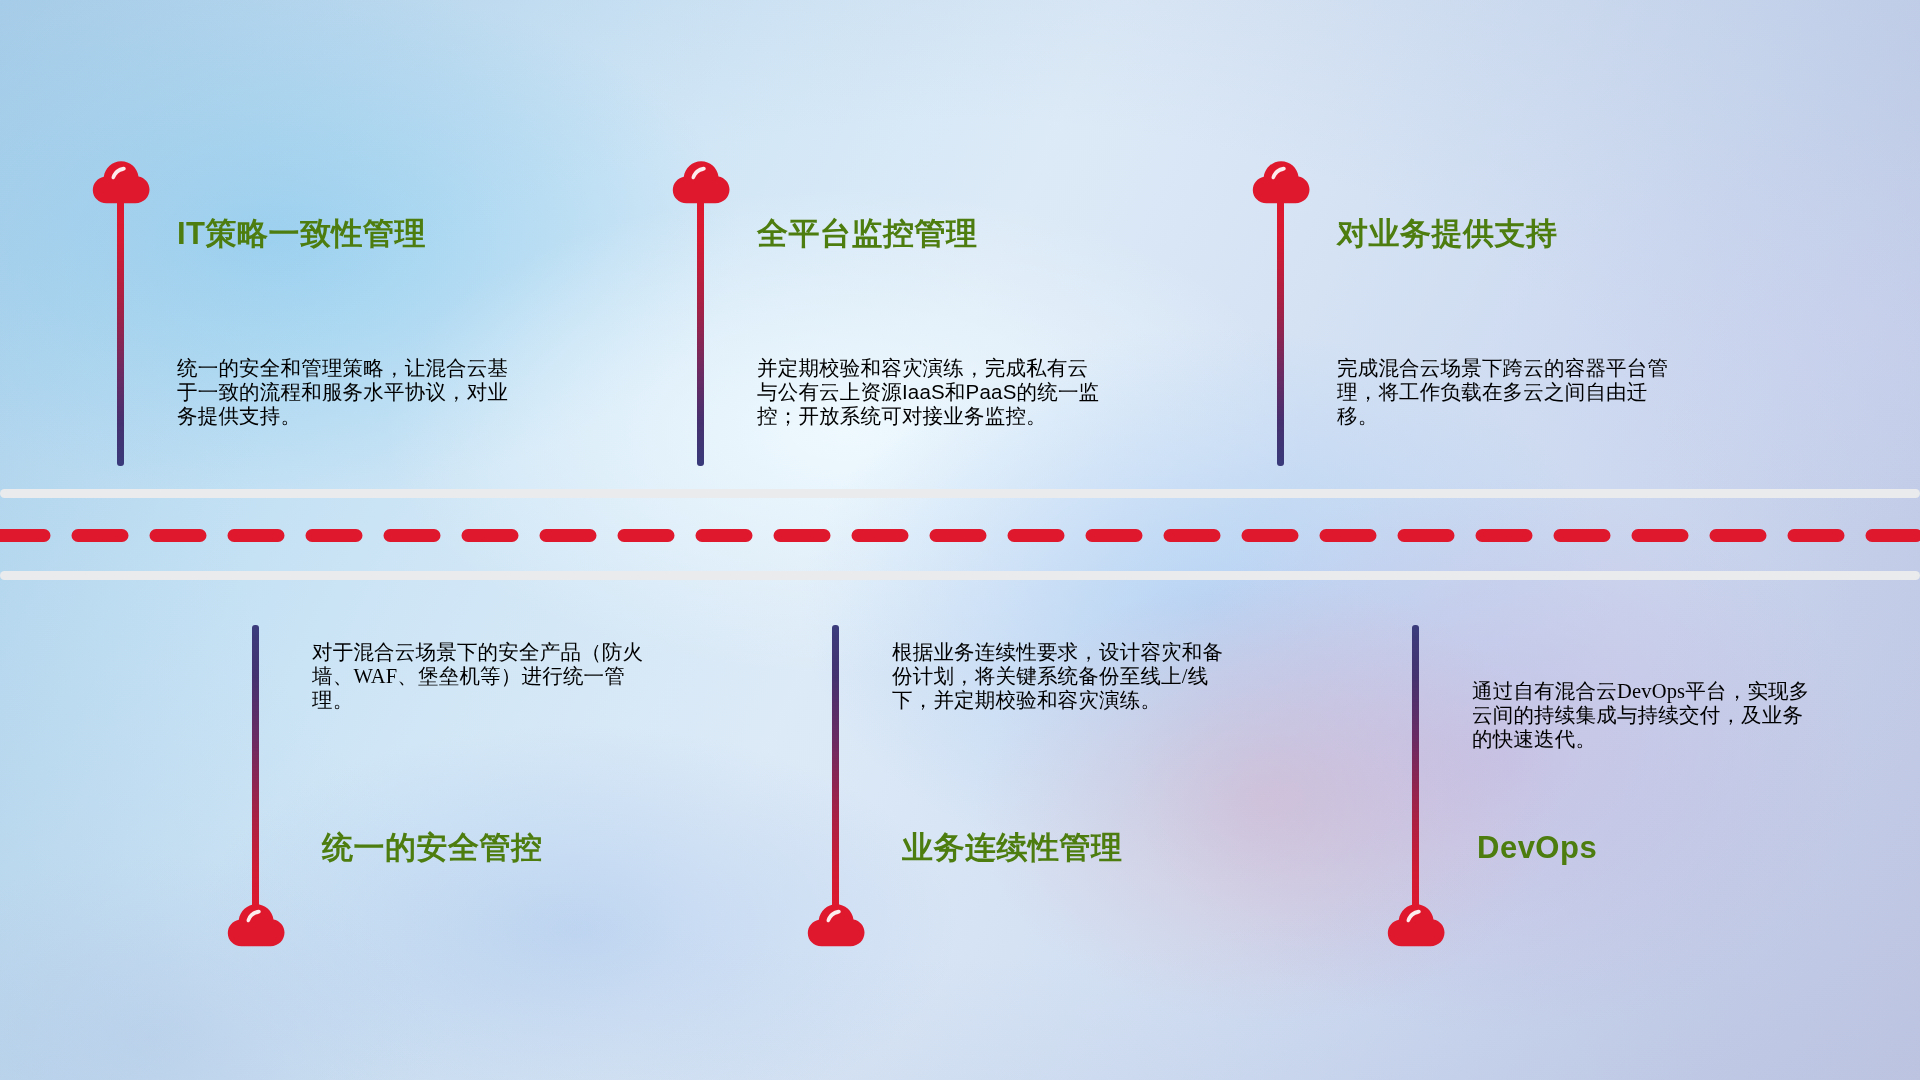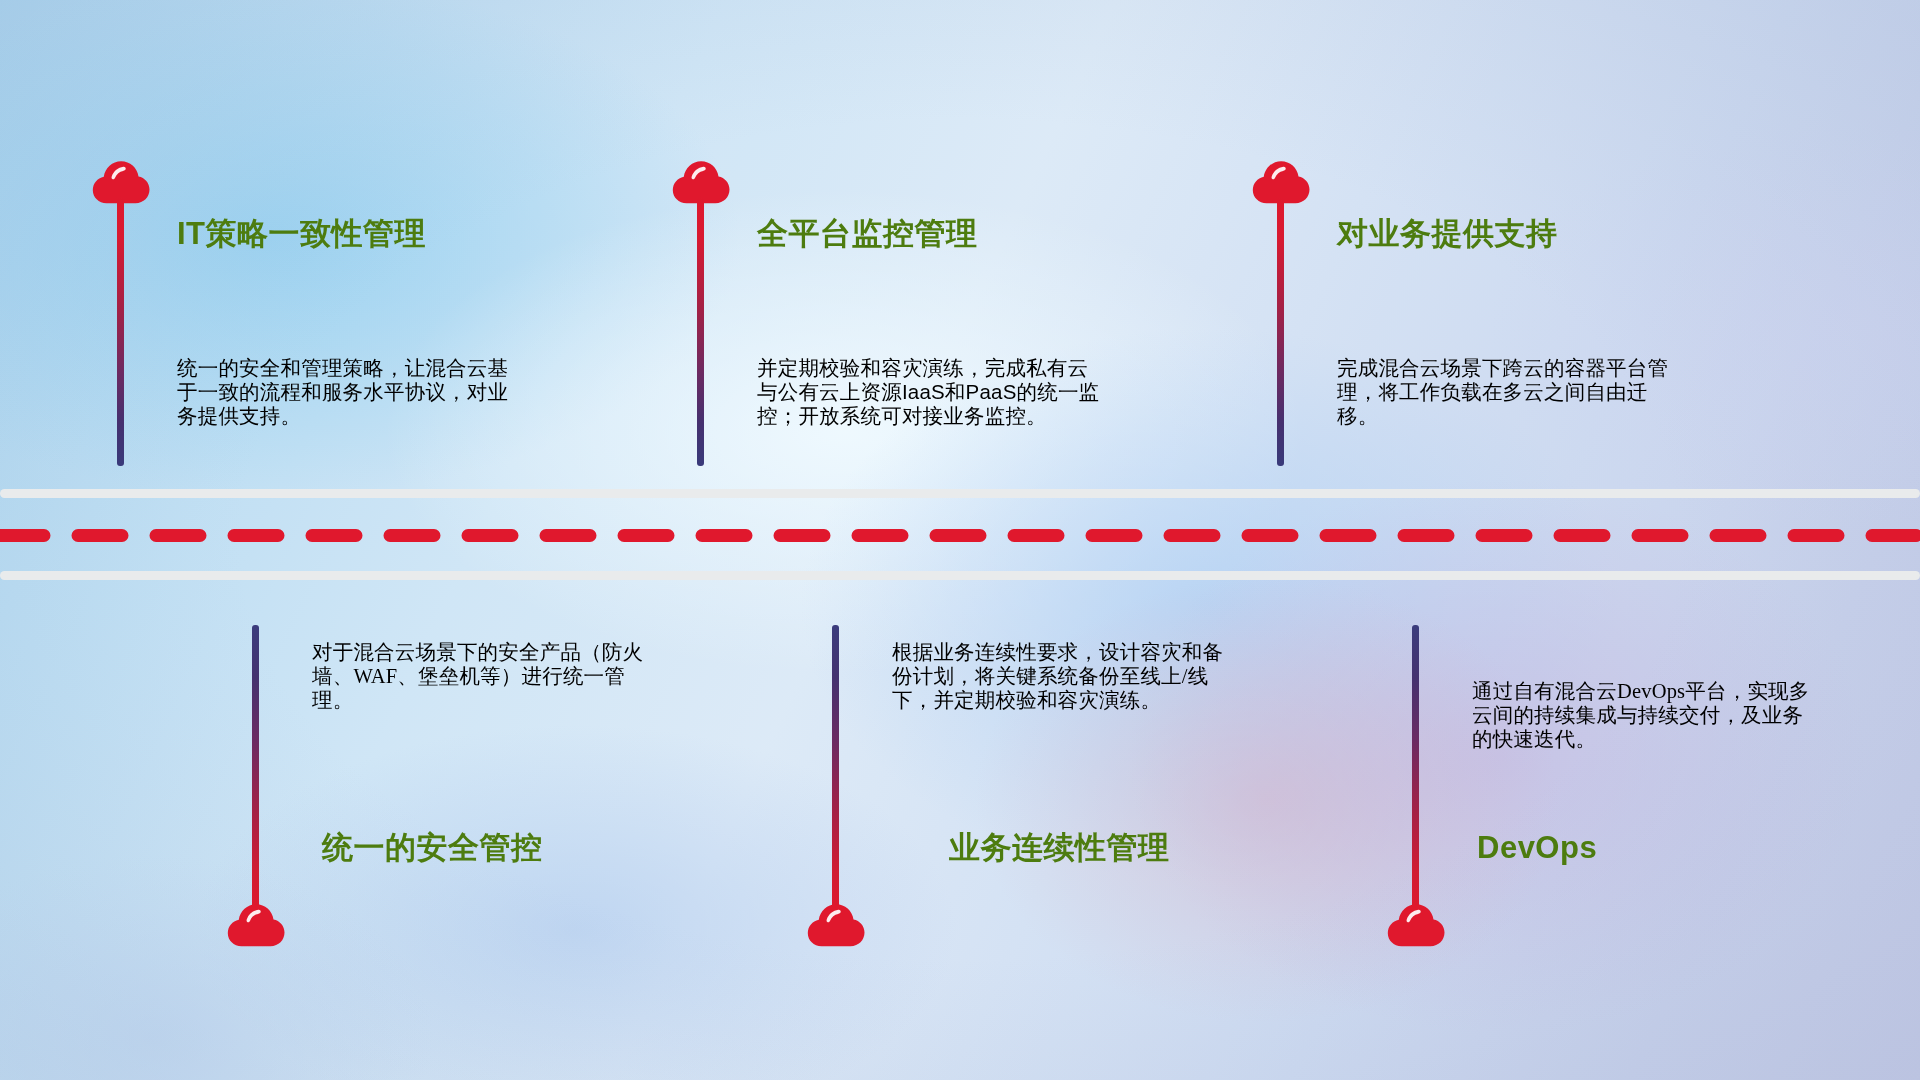--- a/index.html
+++ b/index.html
@@ -185,21 +185,21 @@
       <svg viewBox="0 0 58 44" xmlns="http://www.w3.org/2000/svg">
         <path d="M14.6 43.2C6.6 43.2 0.8 37.4 0.8 30.0c0-6.6 4.6-12.0 11.0-13.3C13.0 8.0 20.3 1.2 29.2 1.2c8.8 0 16.1 6.6 17.3 15.2 6.3 1.1 11.0 6.5 11.0 13.1 0 7.5-5.9 13.7-14.0 13.7z" fill="#e0182d"></path>
         <path d="M19.8 16.2c1.9-5.1 6.3-8.7 11.6-9.4 1.6-0.2 2.6 1.0 2.3 2.3-0.3 1.2-1.3 1.6-2.6 1.8-3.6 0.6-6.6 3.1-7.9 6.6-0.5 1.3-1.4 2.0-2.5 1.7-1.1-0.3-1.4-1.6-0.9-3.0z" fill="#ffffff" opacity="0.92"></path>
       </svg>
     </div>
   </div>
 
   <div class="col">
     <div class="stem bot-kind" style="left:832px;top:625px;height:290px;"></div>
     <div class="body narrow" style="left:892px;top:640px;">根据业务连续性要求，设计容灾和备份计划，将关键系统备份至线上/线下，并定期校验和容灾演练。</div>
-    <div class="heading" style="left:902px;top:832px;margin-left:47px;">业务连续性管理</div>
+    <div class="heading" style="left:902px;top:832px;">业务连续性管理</div>
     <div class="cloud" style="left:807px;top:903px;">
       <svg viewBox="0 0 58 44" xmlns="http://www.w3.org/2000/svg">
         <path d="M14.6 43.2C6.6 43.2 0.8 37.4 0.8 30.0c0-6.6 4.6-12.0 11.0-13.3C13.0 8.0 20.3 1.2 29.2 1.2c8.8 0 16.1 6.6 17.3 15.2 6.3 1.1 11.0 6.5 11.0 13.1 0 7.5-5.9 13.7-14.0 13.7z" fill="#e0182d"></path>
         <path d="M19.8 16.2c1.9-5.1 6.3-8.7 11.6-9.4 1.6-0.2 2.6 1.0 2.3 2.3-0.3 1.2-1.3 1.6-2.6 1.8-3.6 0.6-6.6 3.1-7.9 6.6-0.5 1.3-1.4 2.0-2.5 1.7-1.1-0.3-1.4-1.6-0.9-3.0z" fill="#ffffff" opacity="0.92"></path>
       </svg>
     </div>
   </div>
 
   <div class="col">
     <div class="stem bot-kind" style="left:1412px;top:625px;height:290px;"></div>

